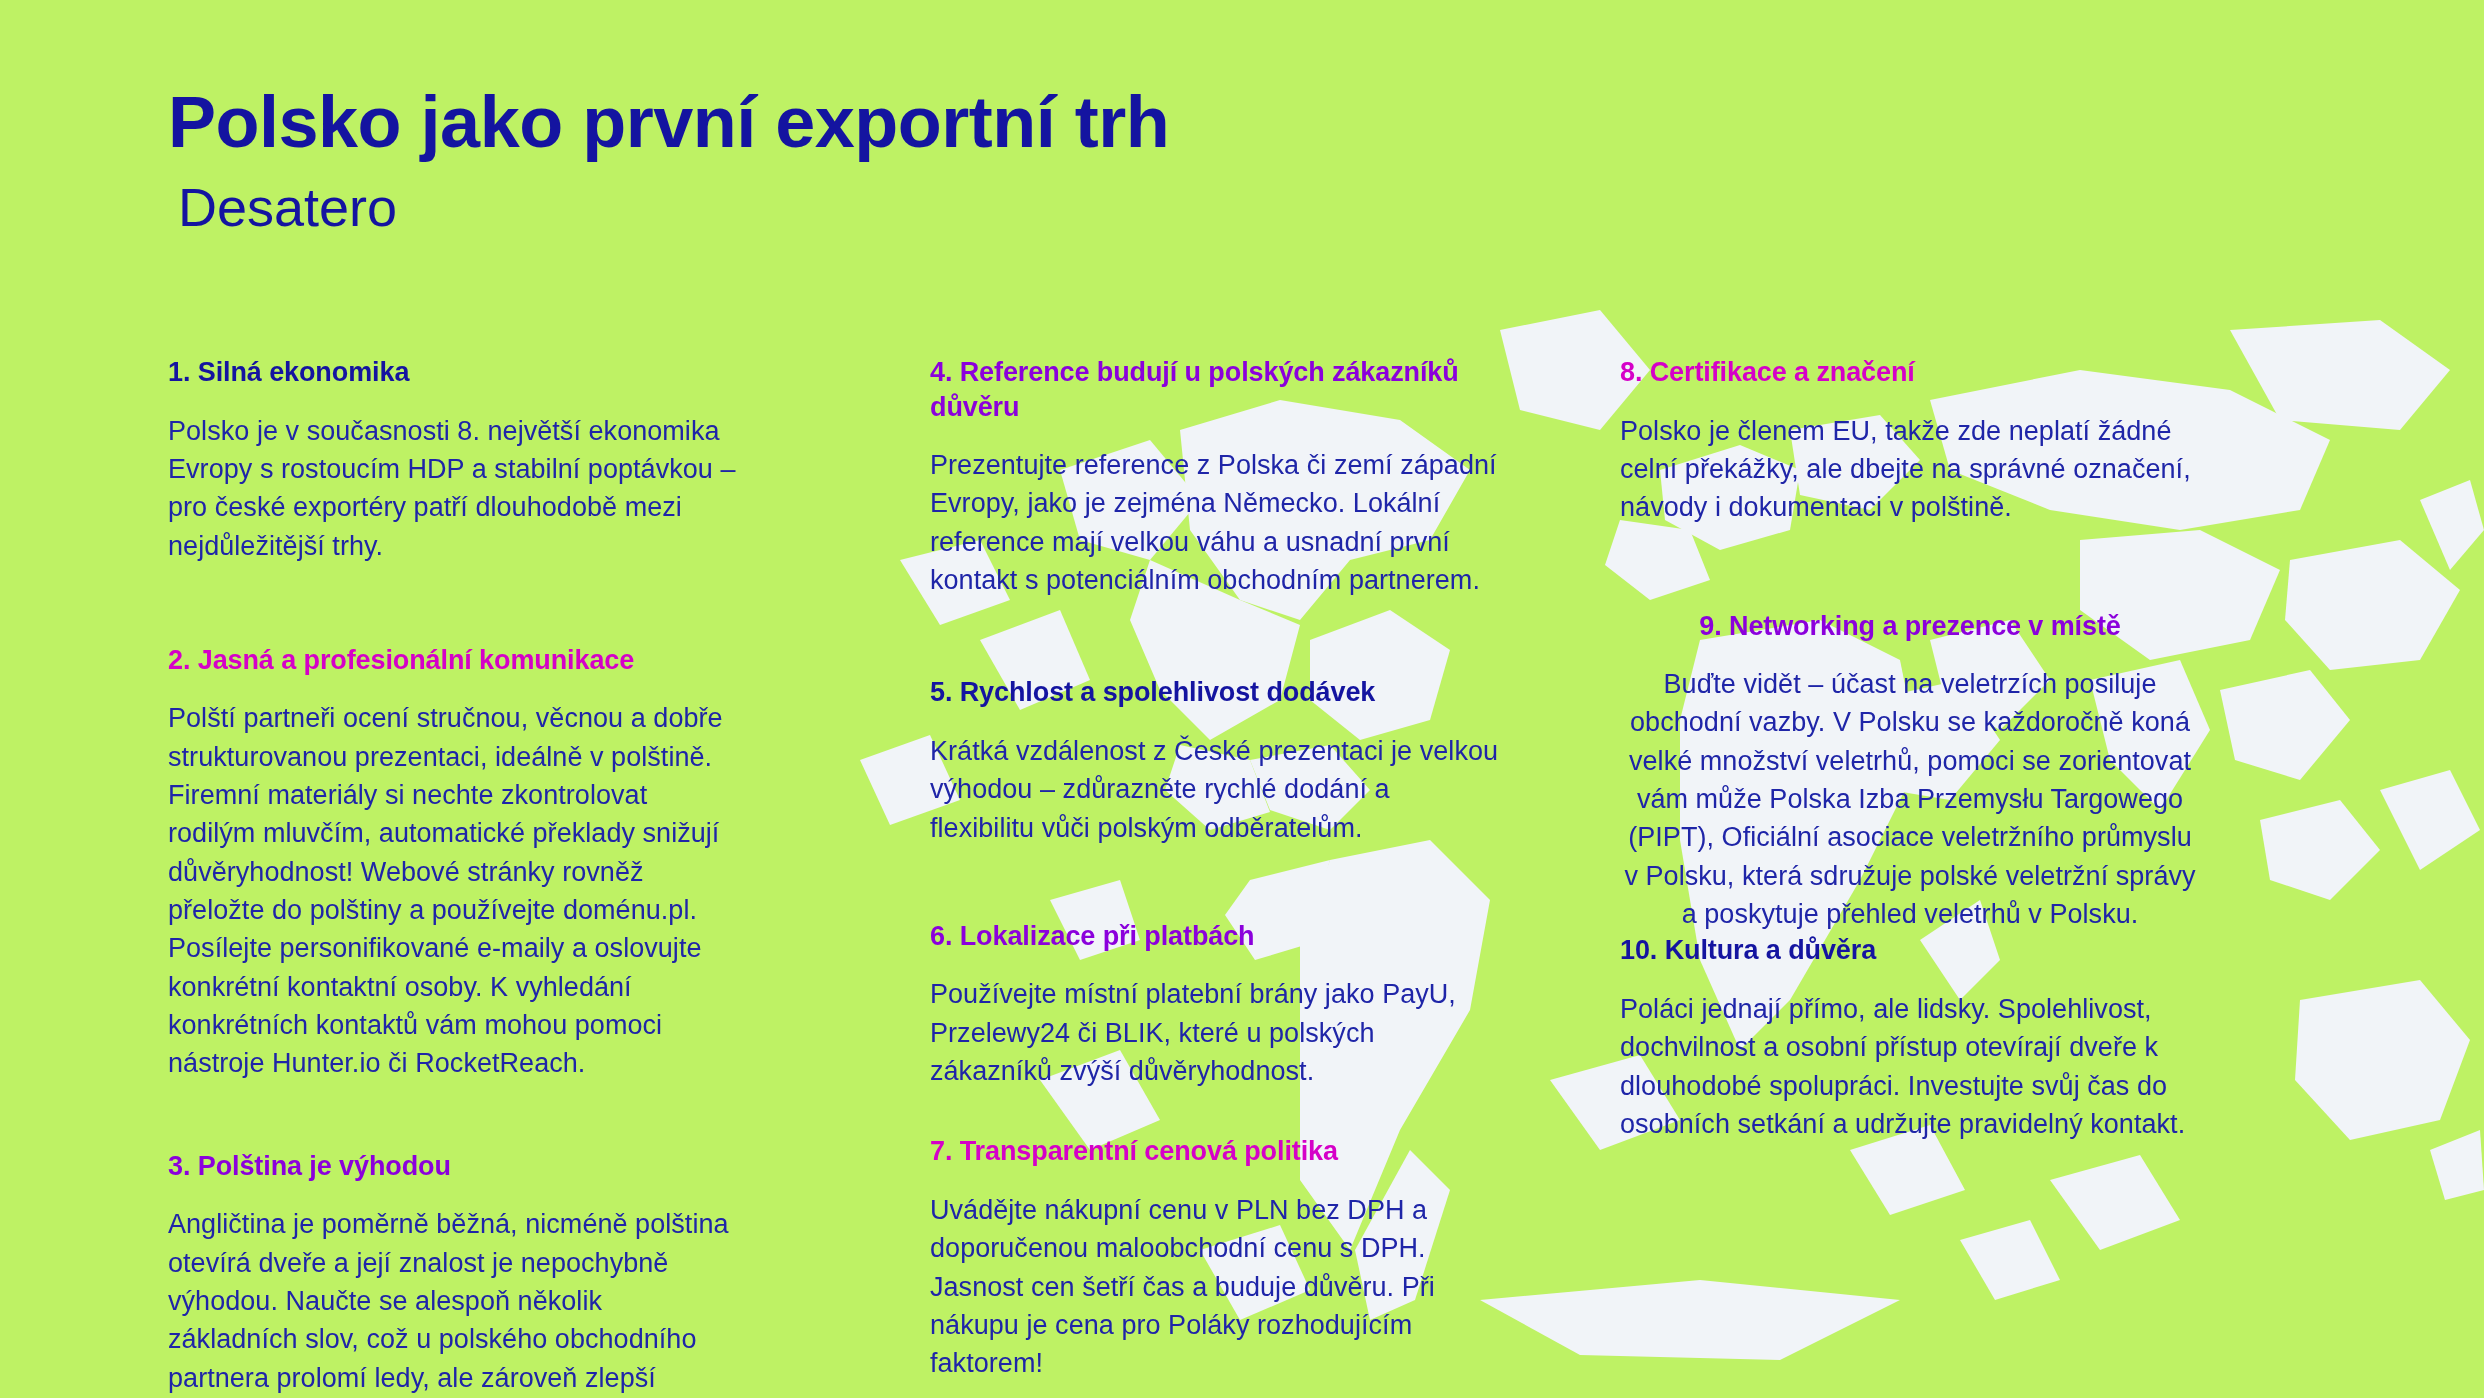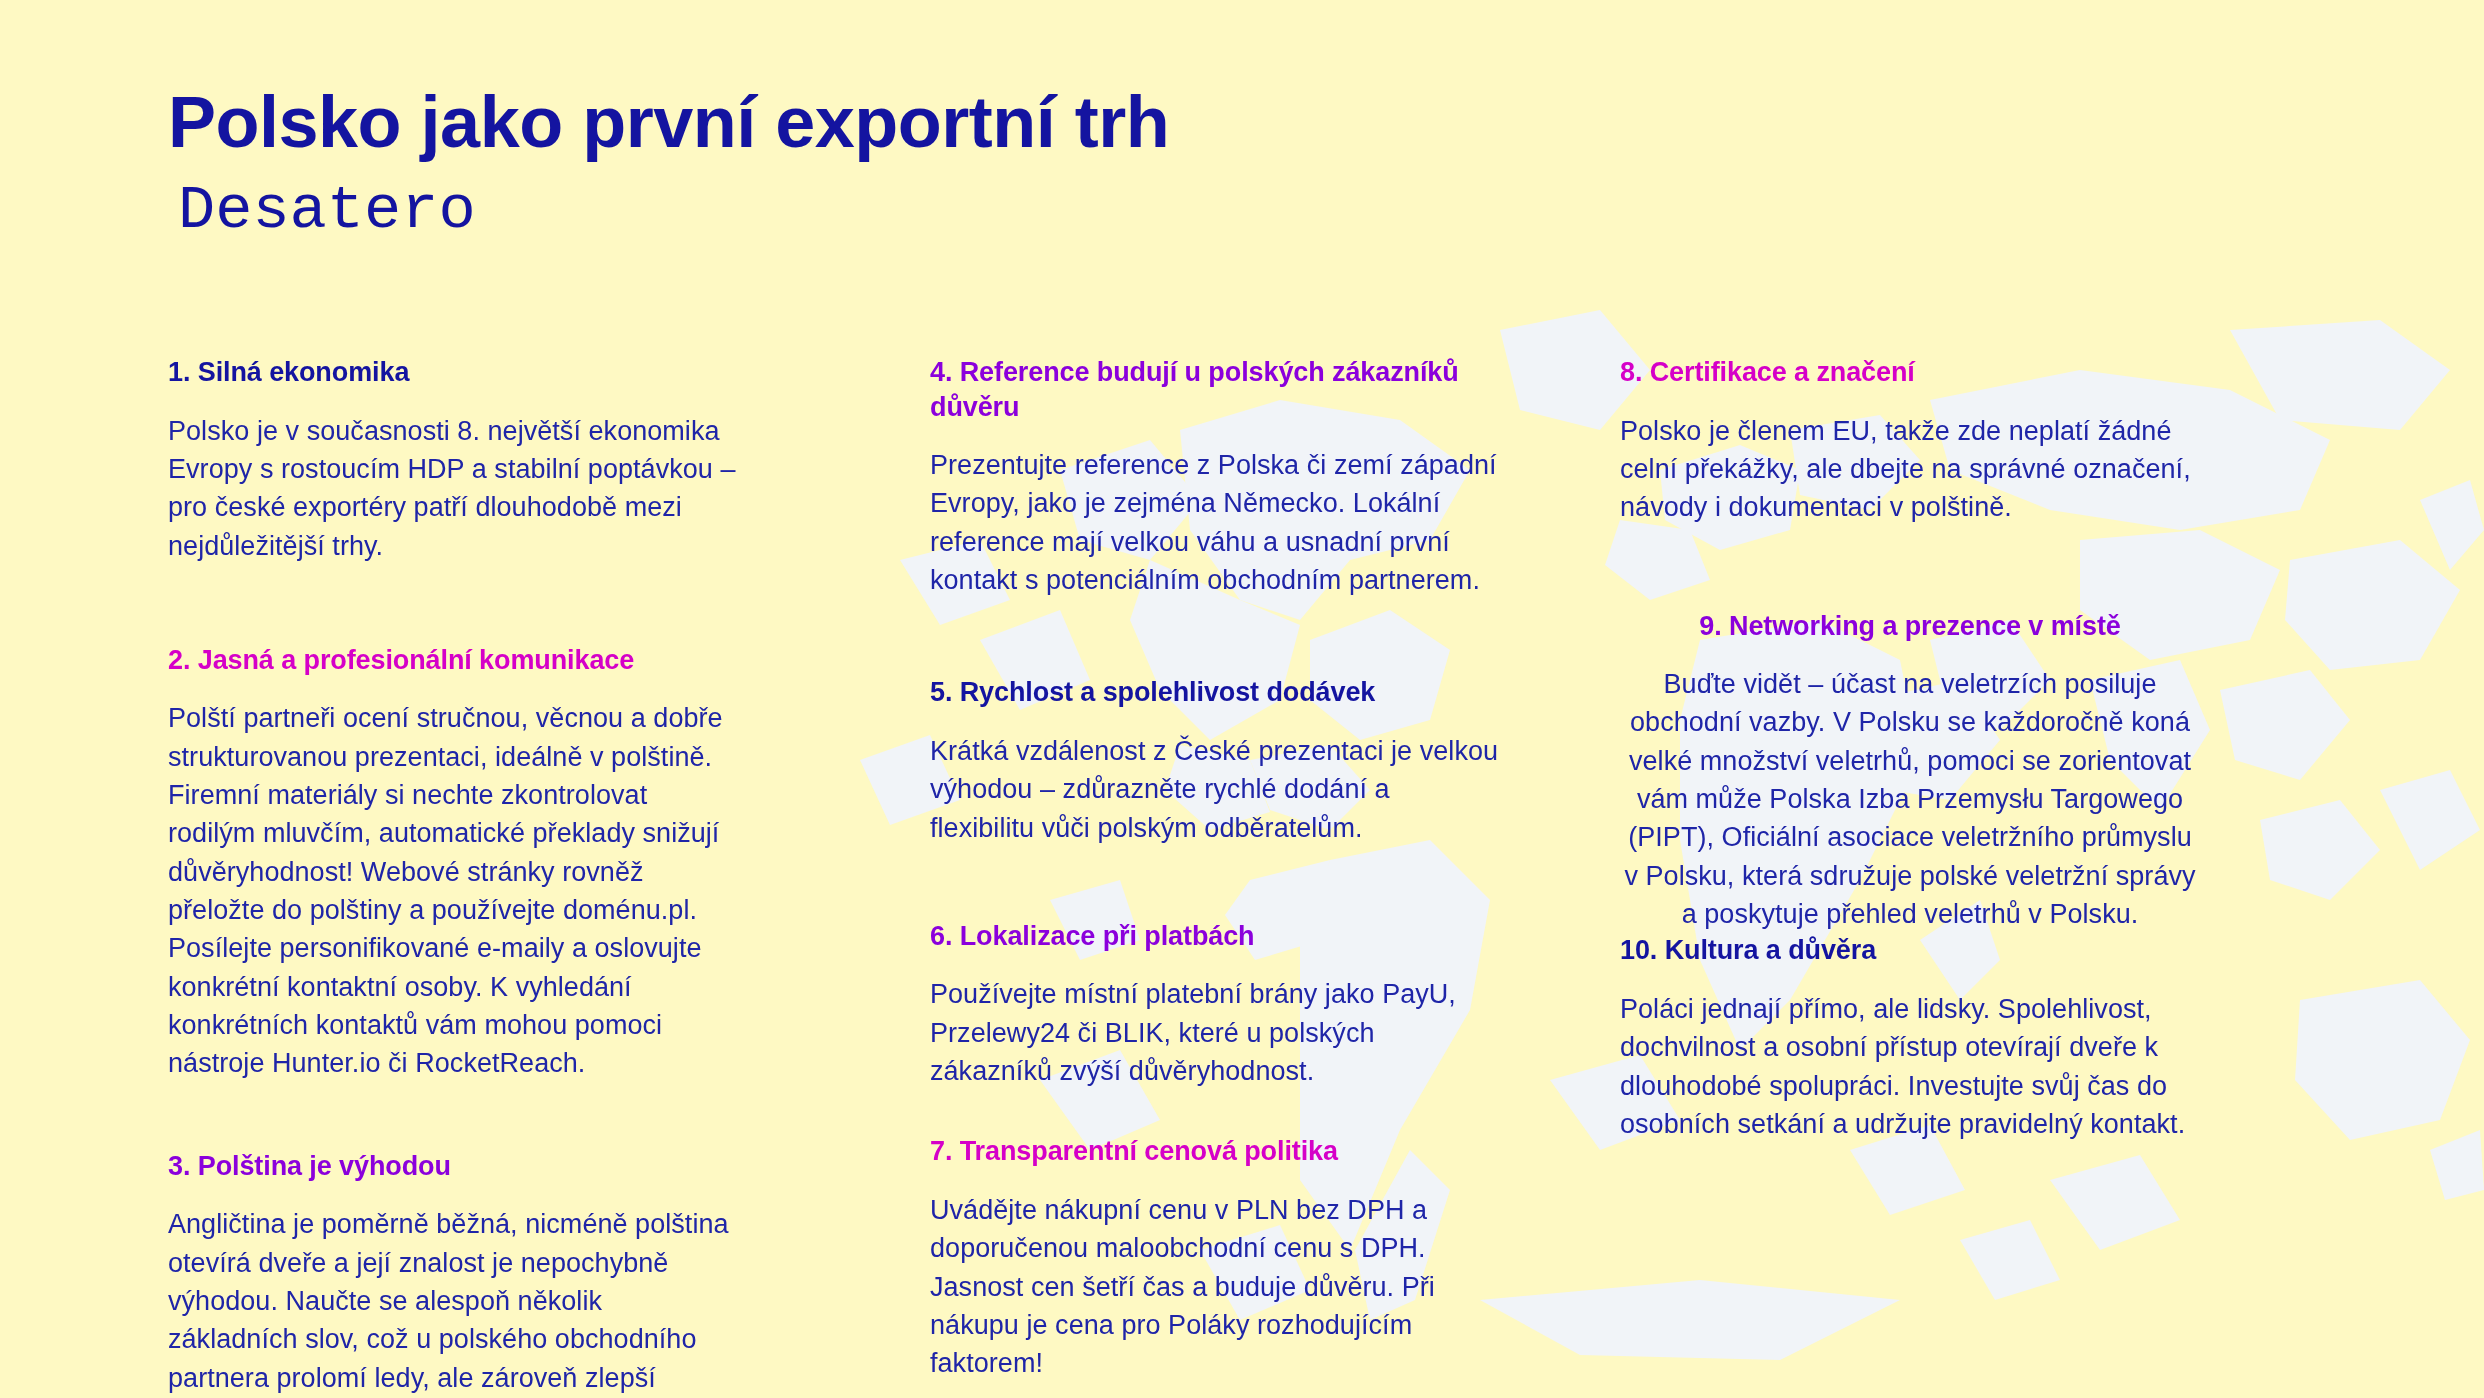--- a/index.html
+++ b/index.html
@@ -9,21 +9,21 @@
     height: 1398px;
     background: #ffffff;
     font-family: "Liberation Sans", sans-serif;
     overflow: hidden;
   }
 
   #slide {
     position: relative;
     width: 2484px;
     height: 1398px;
-    background: #fef9c3;
+    background: #bef264;
     overflow: hidden;
   }
 
   
   #map-bg {
     position: absolute;
     left: 0; top: 0;
     width: 2484px;
     height: 1398px;
     z-index: 0;
@@ -48,29 +48,28 @@
   #slide-title {
     font-size: 72px;
     font-weight: 700;
     line-height: 1.0;
     letter-spacing: -0.5px;
     color: #1414A0;
     white-space: nowrap;
   }
 
   #slide-subtitle {
-    font-size: 62px;
+    font-size: 54px;
     font-weight: 300;
     line-height: 1.0;
     letter-spacing: 0px;
     color: #1414A0;
     margin-top: 22px;
     margin-left: 10px;
     white-space: nowrap;
-    font-family: Liberation Mono, monospace;
   }
 
   
   #logo {
     position: absolute;
     right: 150px;
     top: 96px;
     width: 250px;
     height: 96px;
   }

